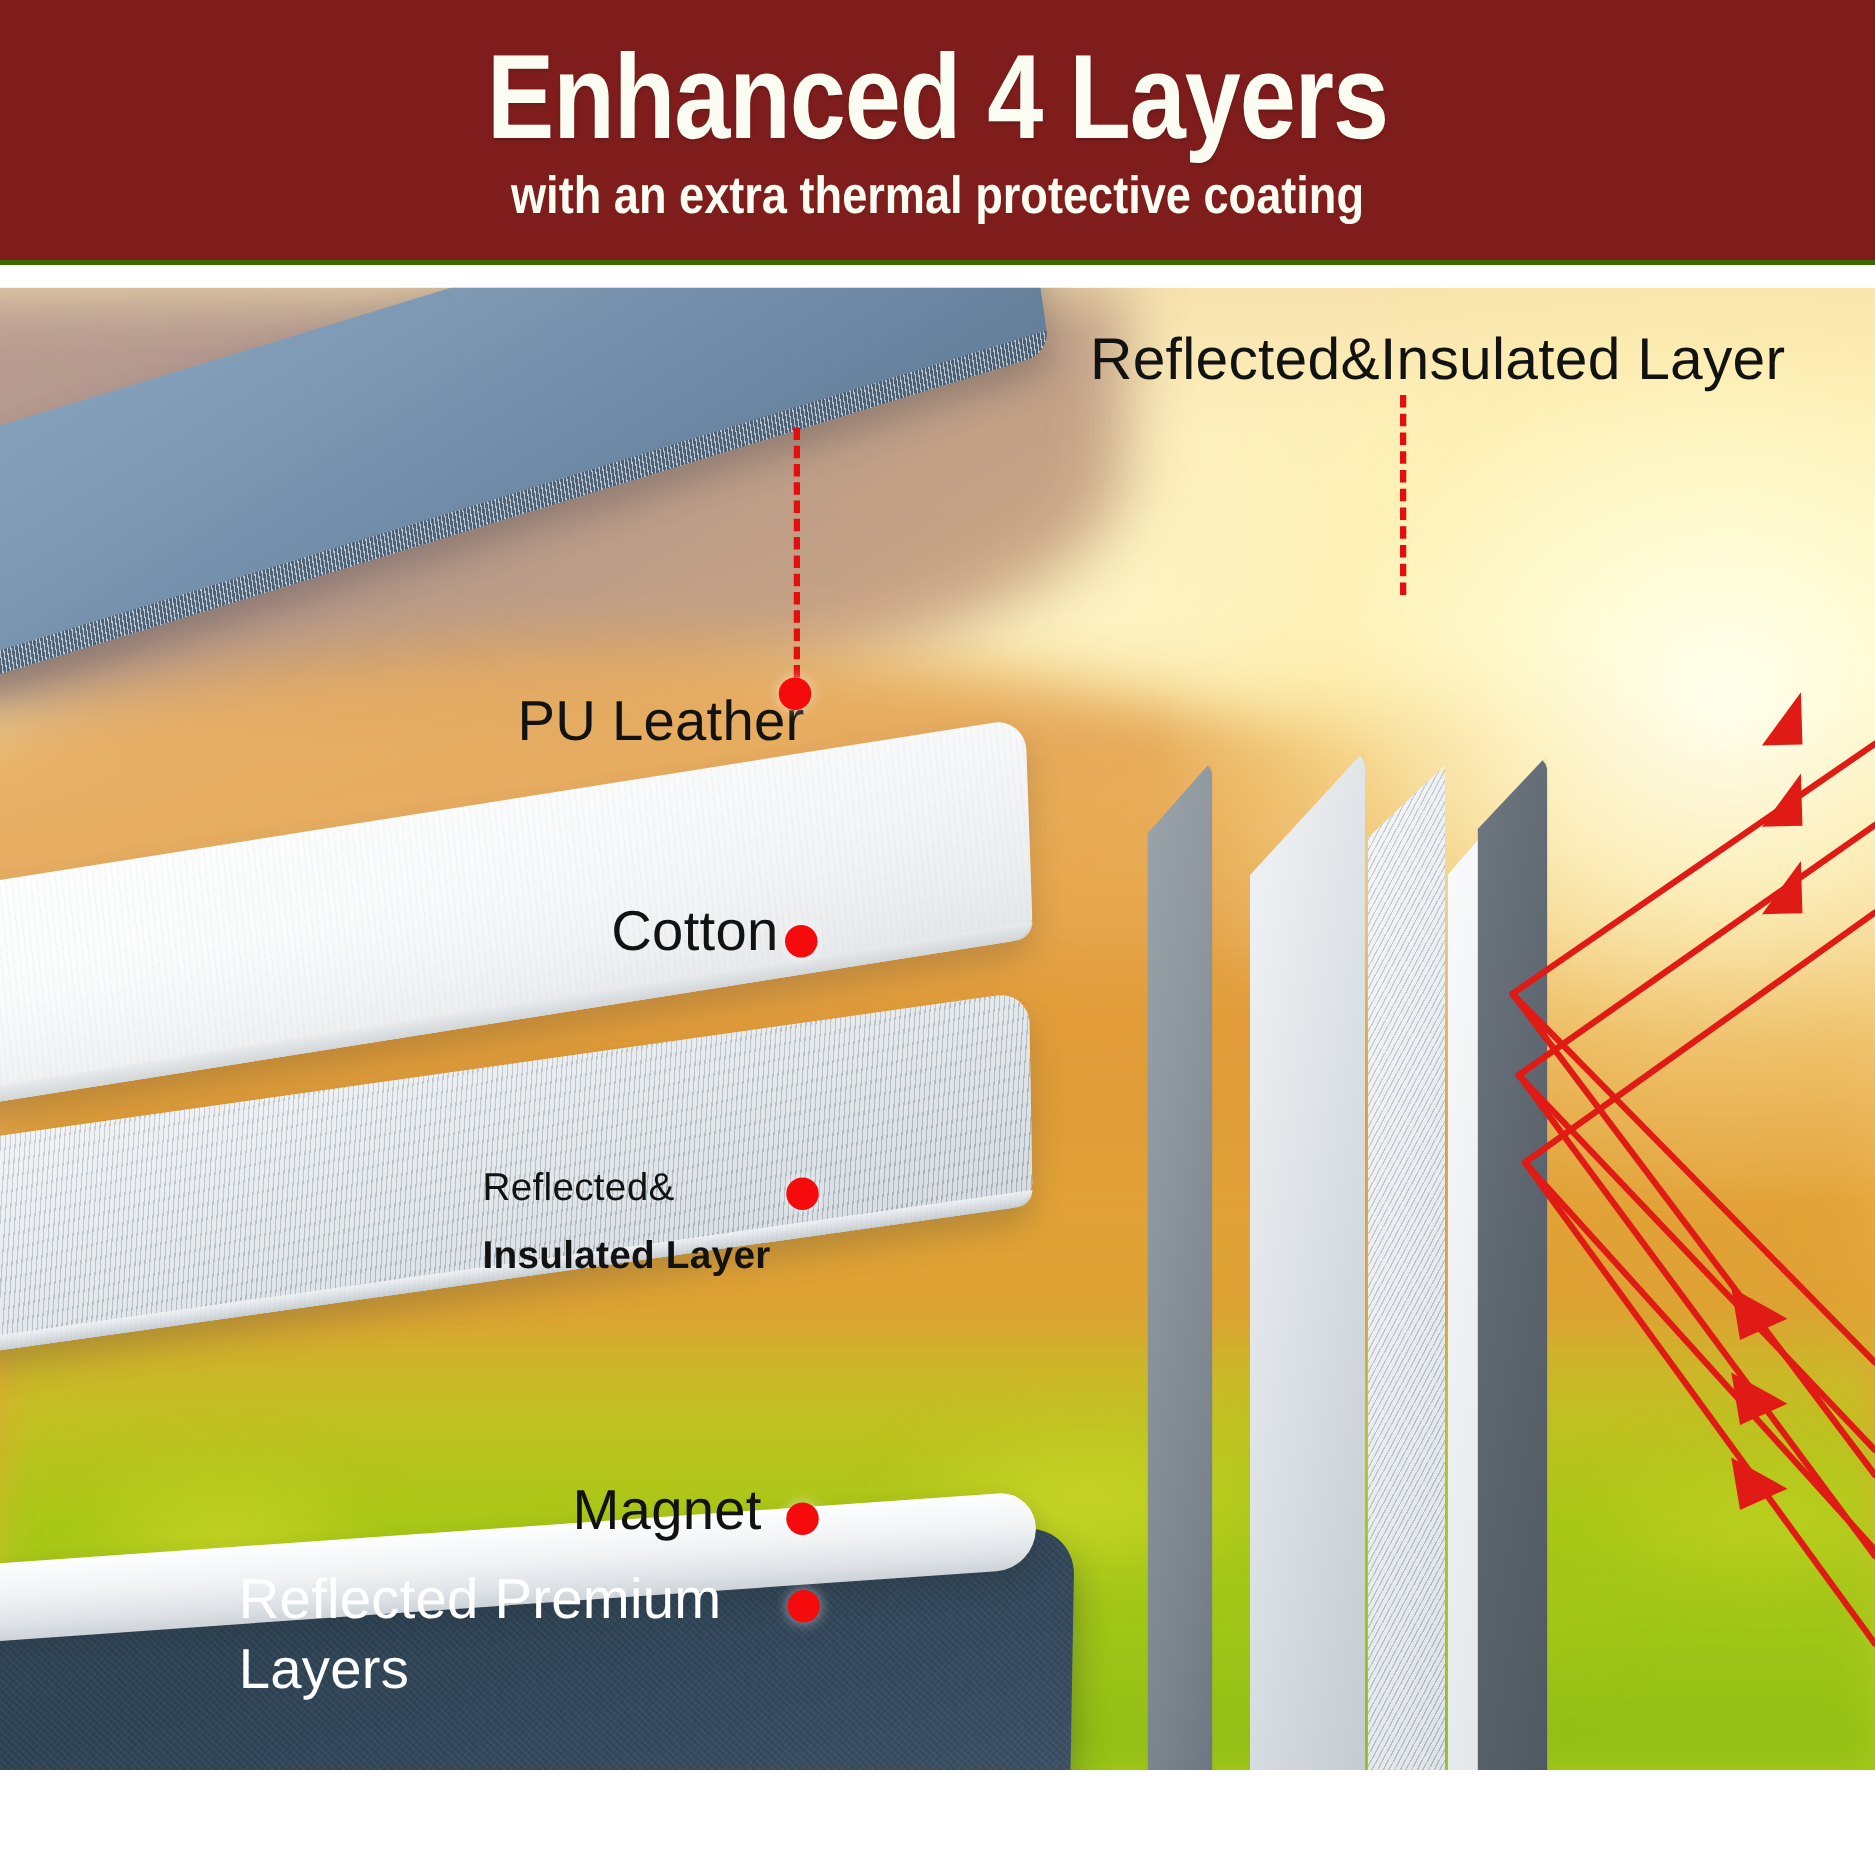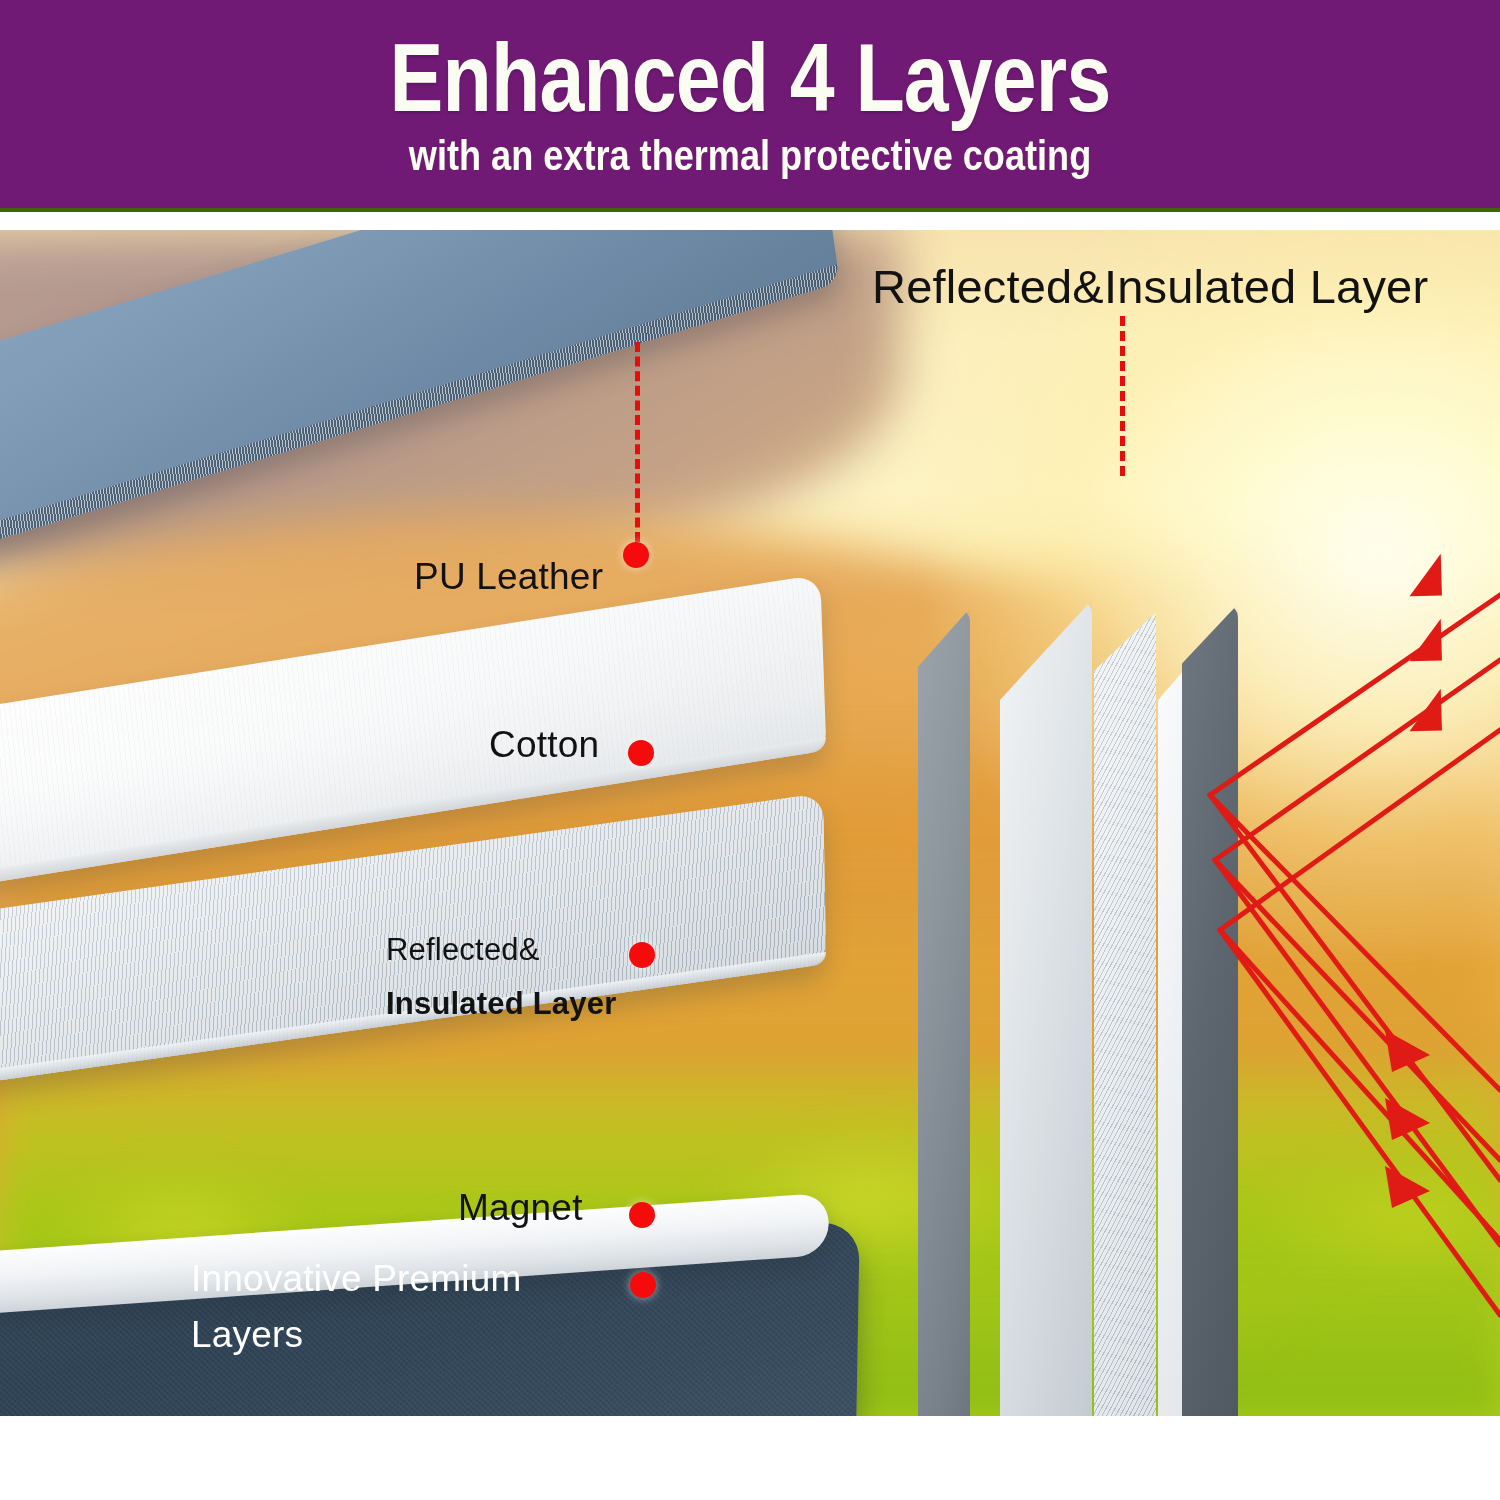--- a/index.html
+++ b/index.html
@@ -17,21 +17,21 @@
     overflow: hidden;
     background: #ffffff;
   }
 
   
   .banner {
     position: absolute;
     left: 0; top: 0;
     width: 1500px;
     height: 212px;
-    background: #701a75;
+    background: #7f1d1d;
     z-index: 60;
     text-align: center;
   }
   .banner-title {
     margin: 0;
     padding-top: 26px;
     font-family: "Liberation Sans Narrow", "Liberation Sans", sans-serif;
     font-size: 96px;
     line-height: 104px;
     font-weight: bold;
@@ -343,21 +343,21 @@
     width: 56px; height: 990px;
     background: linear-gradient(100deg, #6f7781 0%, #5e666f 40%, #4c545d 100%);
     clip-path: polygon(0% 6%, 100% 0%, 100% 97%, 0% 100%);
     box-shadow: -4px 10px 22px rgba(40,45,55,0.34);
   }
 
   
   .label {
     position: absolute;
     font-family: "Liberation Sans", sans-serif;
-    font-size: 37px;
+    font-size: 45px;
     line-height: 54px;
     color: #121212;
     white-space: pre;
     z-index: 30;
     letter-spacing: 0.2px;
   }
   .label.light {
     color: #ffffff;
   }
   .label.small {
@@ -474,21 +474,21 @@
     <span class="label" style="left:489px; top:488px;">Cotton</span>
     <div class="dot" style="left:628px; top:510px;"></div>
 
     <span class="label small" style="left:386px; top:694px;">Reflected&amp;</span>
     <div class="dot" style="left:629px; top:712px;"></div>
     <span class="label small" style="left:386px; top:748px;font-weight:bold;">Insulated Layer</span>
 
     <span class="label" style="left:442px; top:951px;margin-left:16px;">Magnet</span>
     <div class="dot" style="left:629px; top:972px;"></div>
 
-    <span class="label light" style="left:191px; top:1022px;">Innovative Premium</span>
+    <span class="label light" style="left:191px; top:1022px;">Reflected Premium</span>
     <div class="dot" style="left:630px; top:1042px;"></div>
     <span class="label light" style="left:191px; top:1078px;">Layers</span>
   </div>
 
   <div class="white-gap"></div>
 
   <div class="banner">
     <div class="banner-title">Enhanced 4 Layers</div>
     <div class="banner-sub">with an extra thermal protective coating</div>
     <div class="banner-edge"></div>

